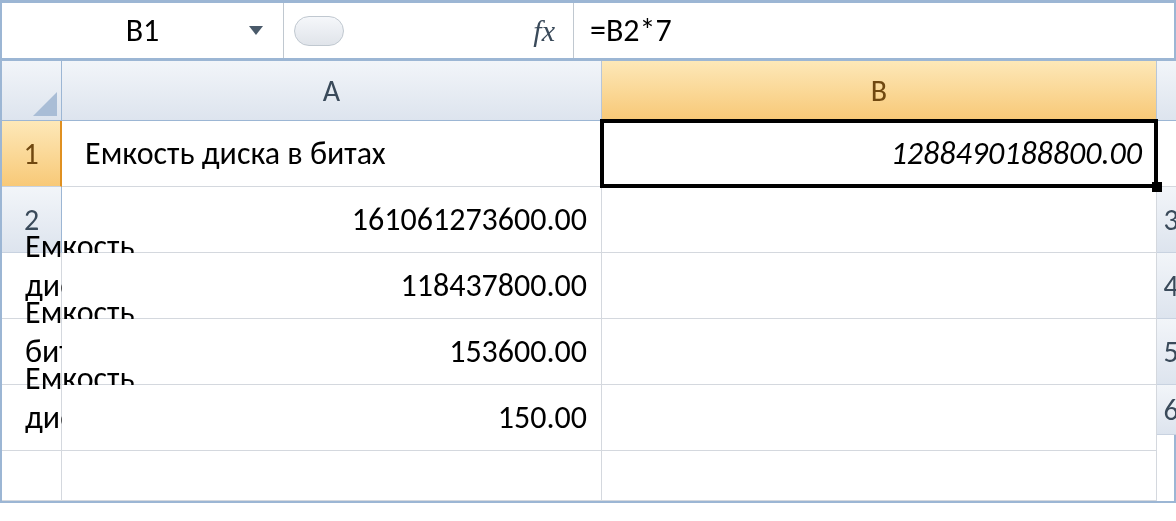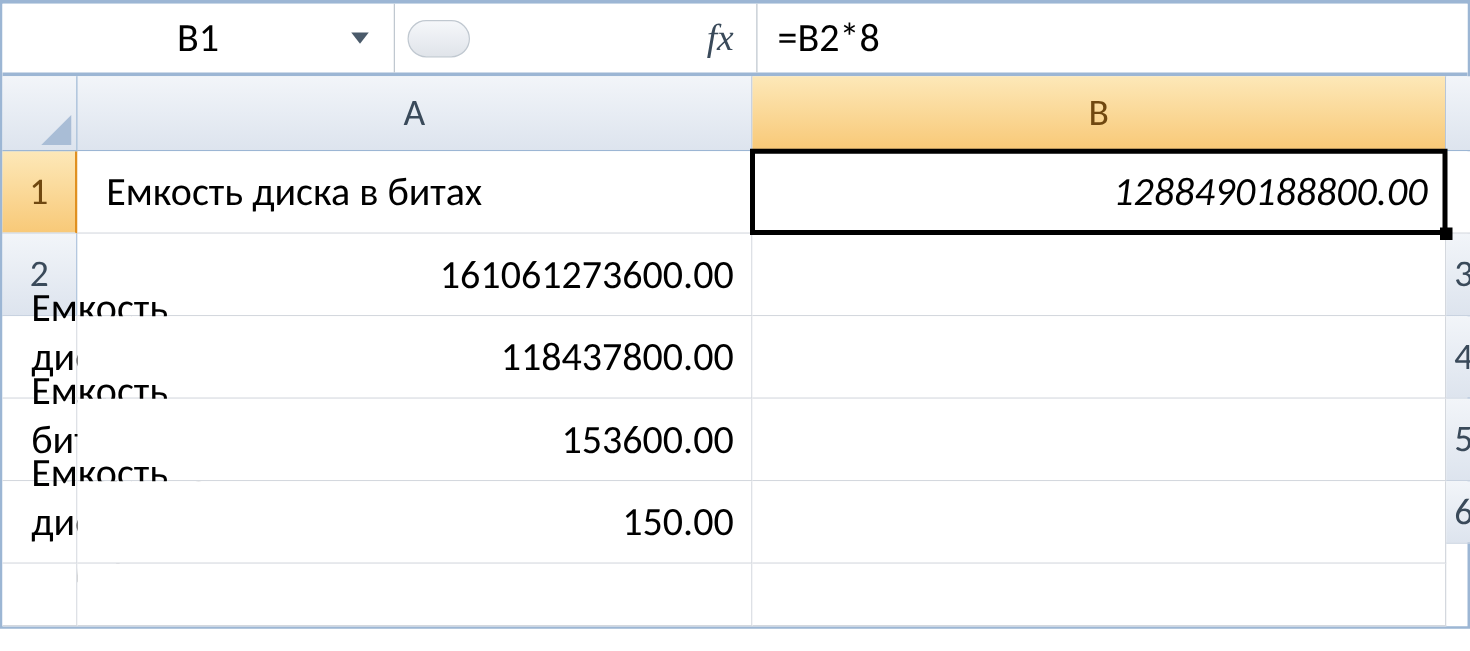--- a/index.html
+++ b/index.html
@@ -20,21 +20,21 @@
       width: 100%;
     }
     .formula-bar {
       display: flex;
       height: 58px;
       border-bottom: 3px solid #9cb6d4;
       align-items: stretch;
       background: #ffffff;
     }
     .name-box {
-      width: 314px;
+      width: 282px;
       display: flex;
       align-items: center;
       justify-content: center;
       font-size: 32px;
       color: #000;
       border-right: 1px solid #c0c8d0;
       position: relative;
     }
     .name-box-dropdown {
       position: absolute;
@@ -185,21 +185,21 @@
       <span>B1</span>
       <span class="name-box-dropdown">
         <span class="dropdown-arrow"></span>
       </span>
     </div>
     <div class="fx-section">
       <div class="fx-pill"></div>
       <span class="fx-label">fx</span>
     </div>
     <div class="formula-input">
-      <span>=B2*8</span>
+      <span>=B2*7</span>
     </div>
   </div>
 
   <div class="grid">
 
     <div class="corner-cell">
       <div class="corner-triangle"></div>
     </div>
     <div class="col-header">
       <span>A</span>

